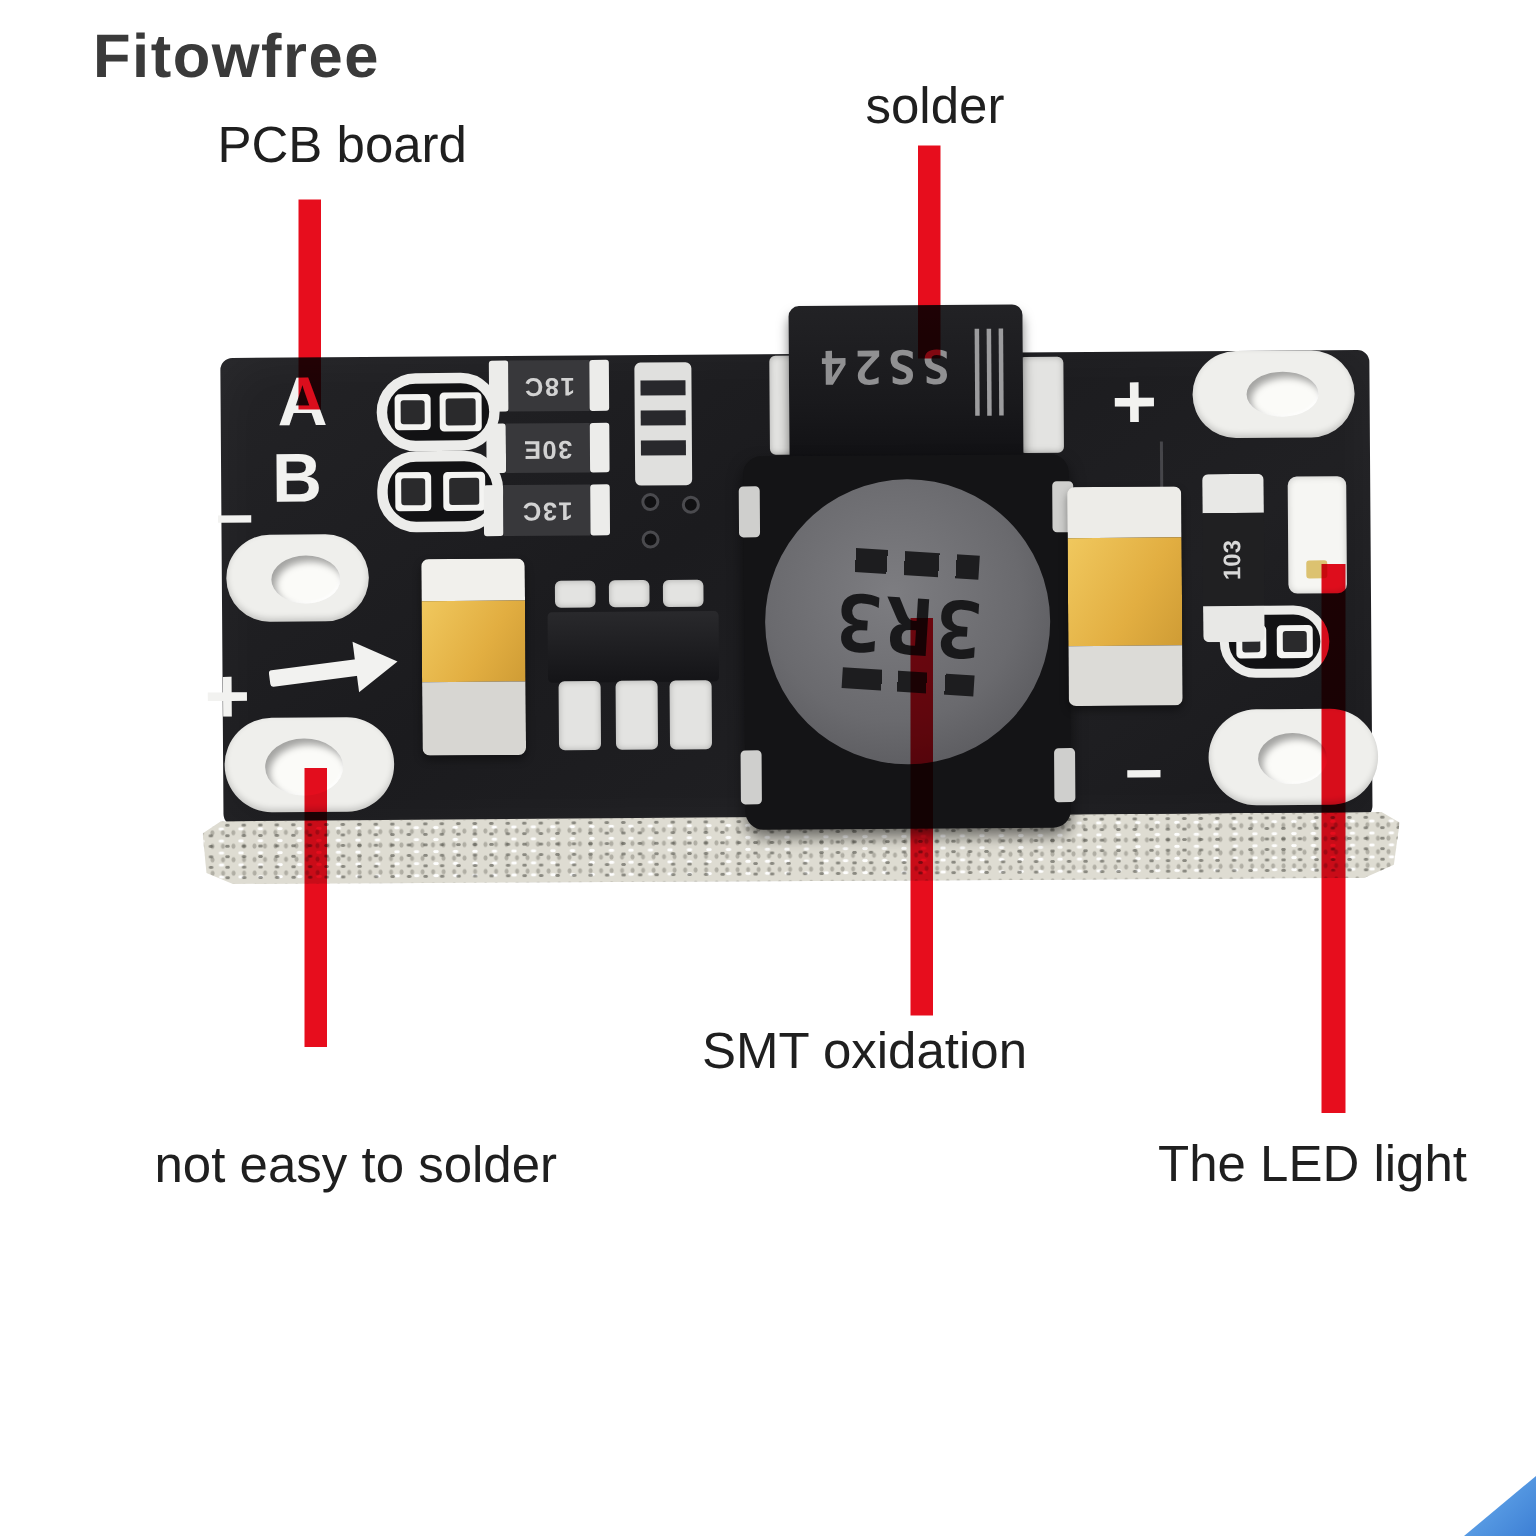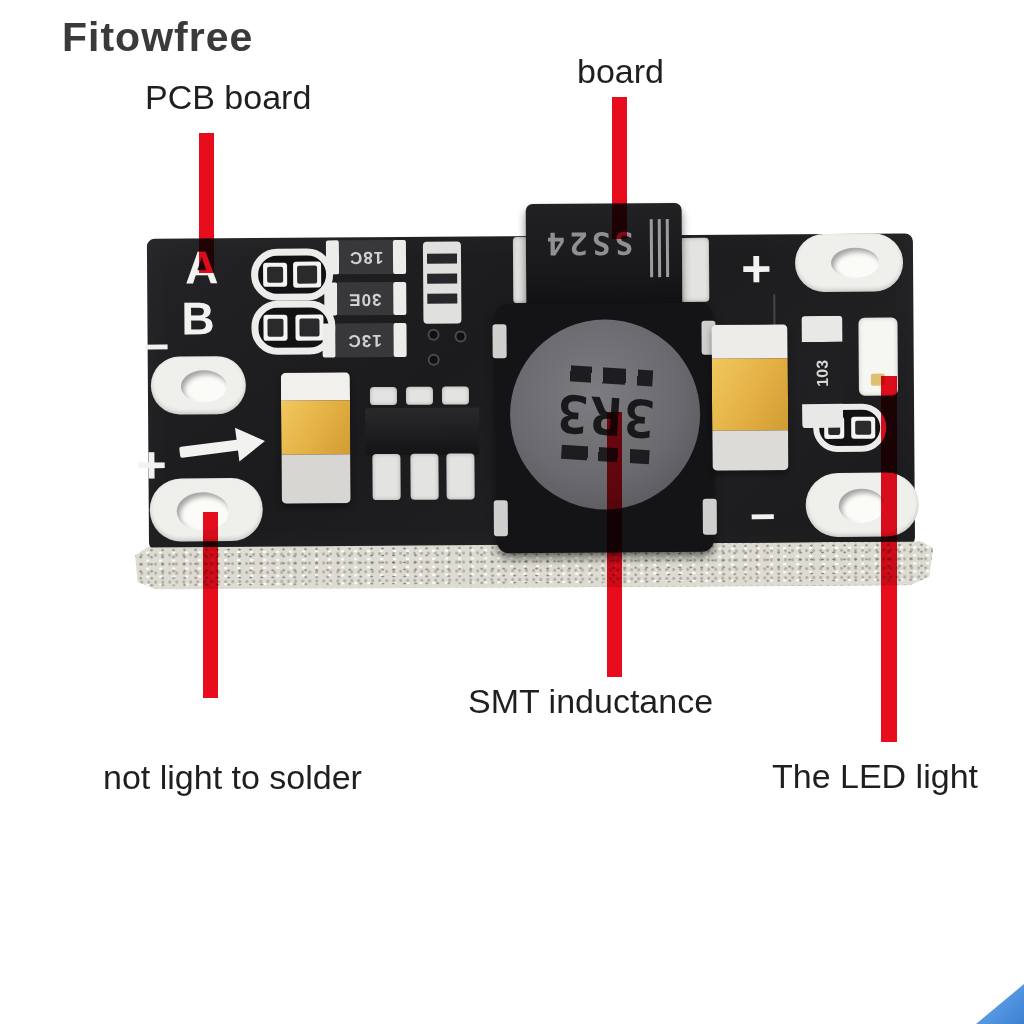--- a/index.html
+++ b/index.html
@@ -40,23 +40,23 @@
   .padS{position:absolute;background:#e3e3e1;border-radius:4px;box-shadow:inset 0 0 4px rgba(0,0,0,.25);}
   .plusminus{line-height:1;}
 </style>
 </head>
 <body>
 
 <div id="canvas">
 
   <div class="abs label" style="left:145px;top:78px;">PCB board</div>
   <div class="abs watermark" style="left:62px;top:14px;">Fitowfree</div>
-  <div class="abs label" style="left:577px;top:52px;">board</div>
-  <div class="abs label" style="left:468px;top:682px;">SMT inductance</div>
-  <div class="abs label" style="left:103px;top:758px;">not light to solder</div>
+  <div class="abs label" style="left:577px;top:52px;">solder</div>
+  <div class="abs label" style="left:468px;top:682px;">SMT oxidation</div>
+  <div class="abs label" style="left:103px;top:758px;">not easy to solder</div>
   <div class="abs label" style="left:772px;top:757px;">The LED light</div>
 
   <div id="board-group">
     <div class="pcb"></div>
     <div class="substrate"></div>
 
     <div class="abs silk letterAB" style="left:52px;top:42px;">A</div>
     <div class="abs silk letterAB" style="left:48px;top:93px;">B</div>
 
     <div class="jpad" style="left:118px;top:47px;width:82px;height:52px;">

